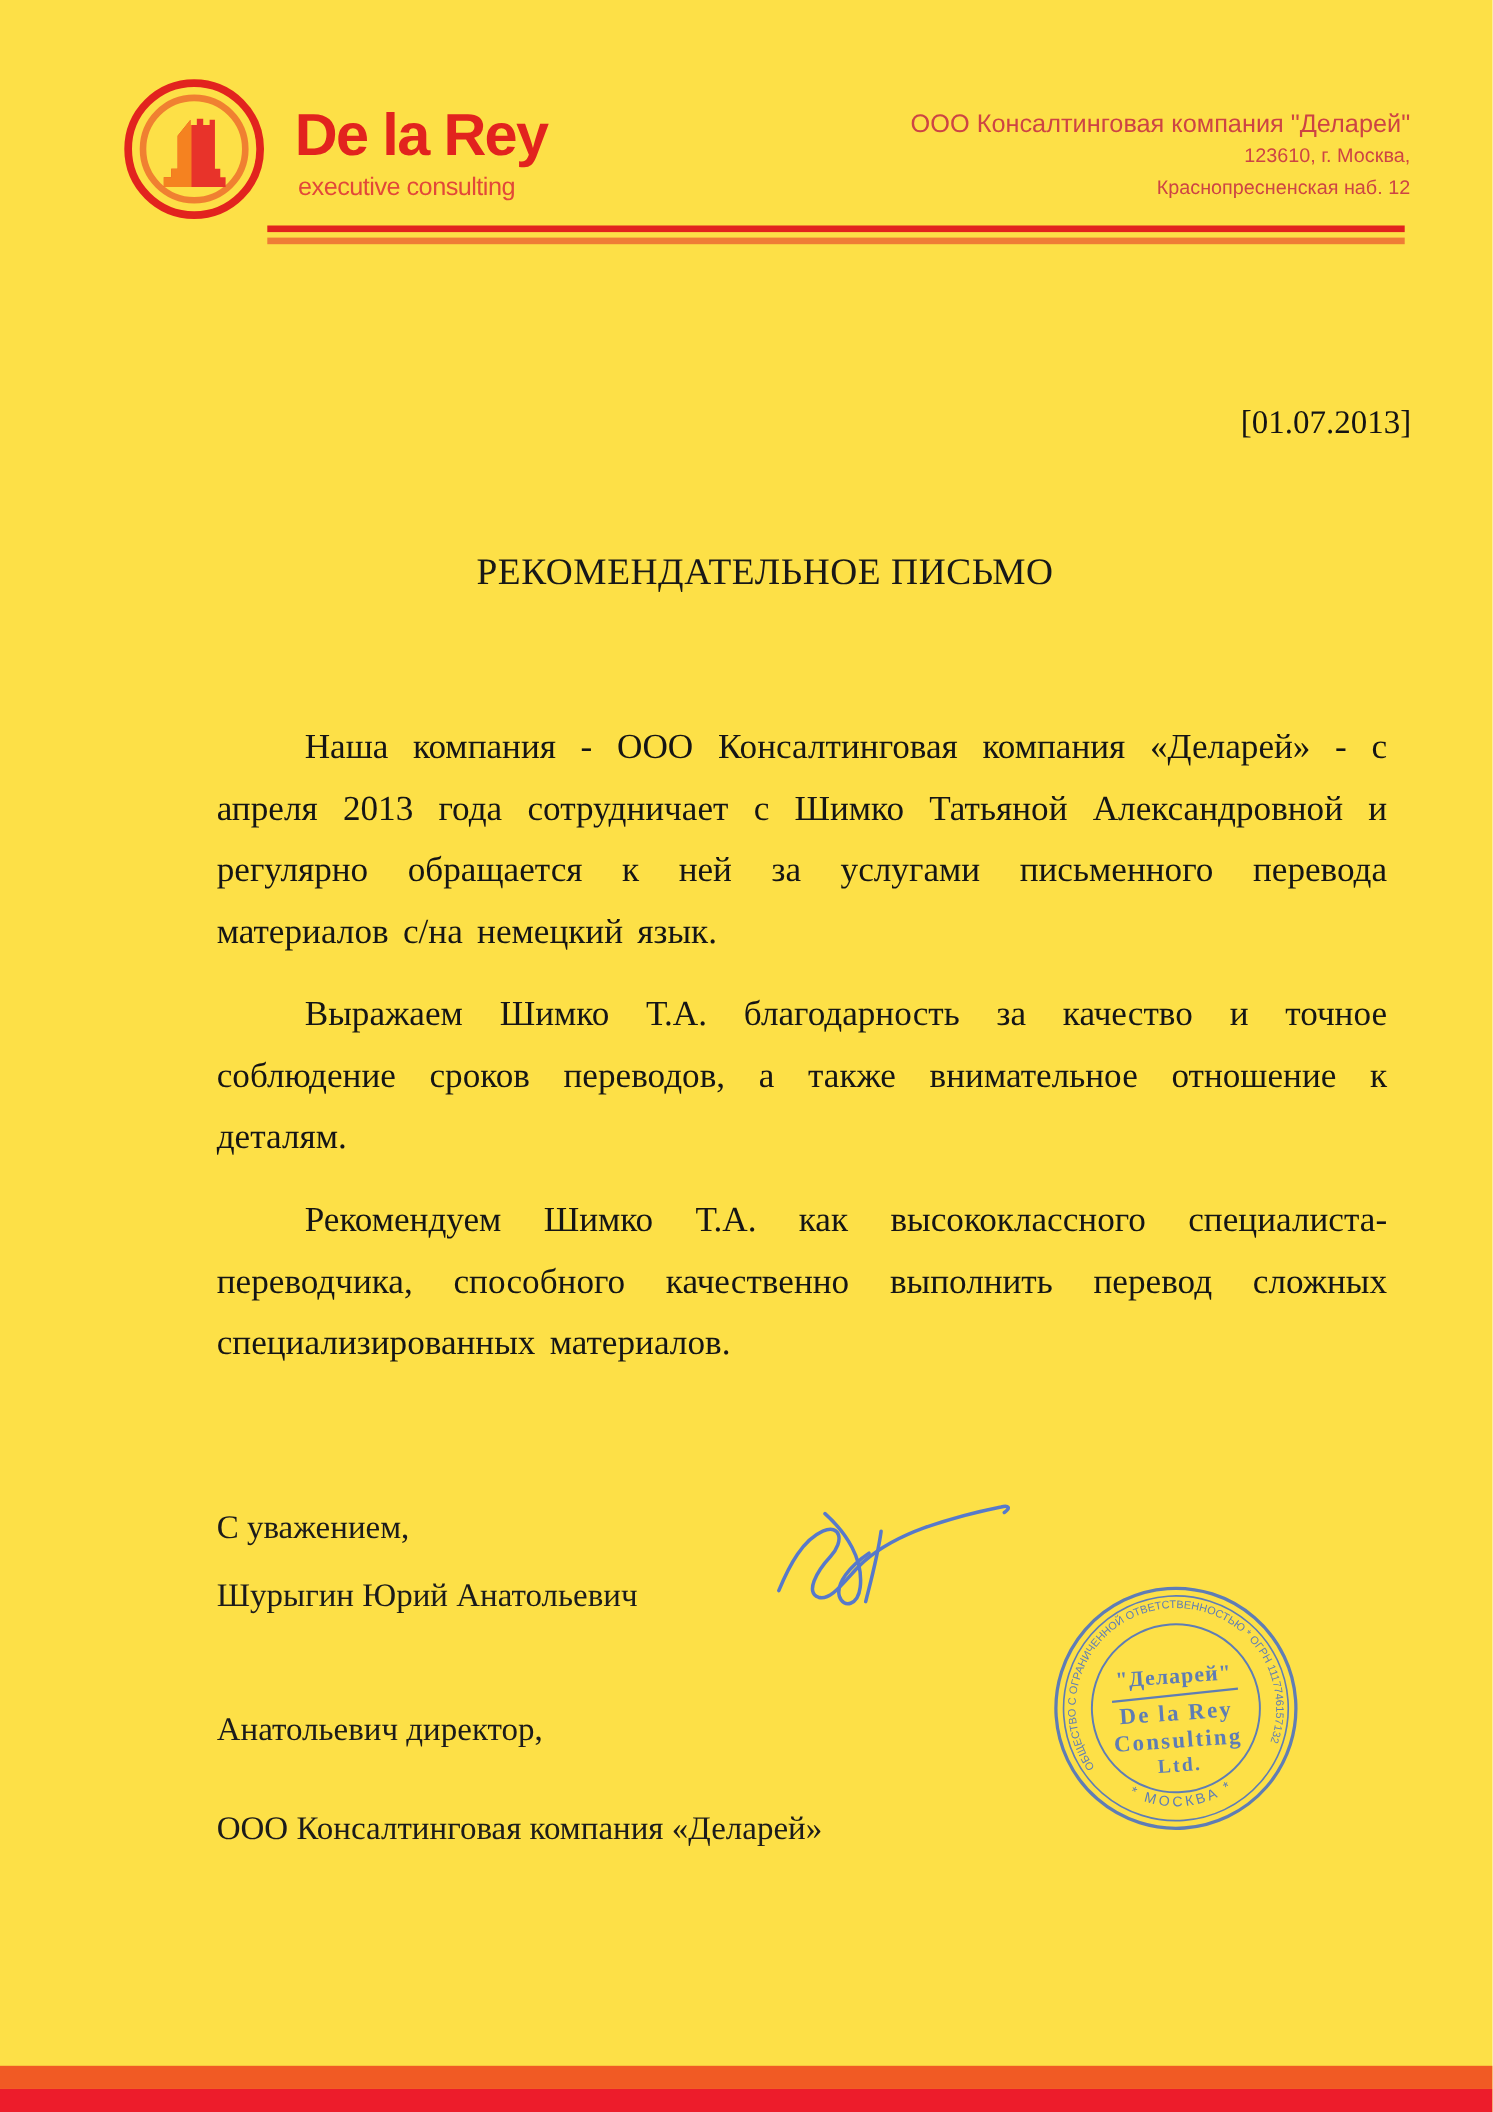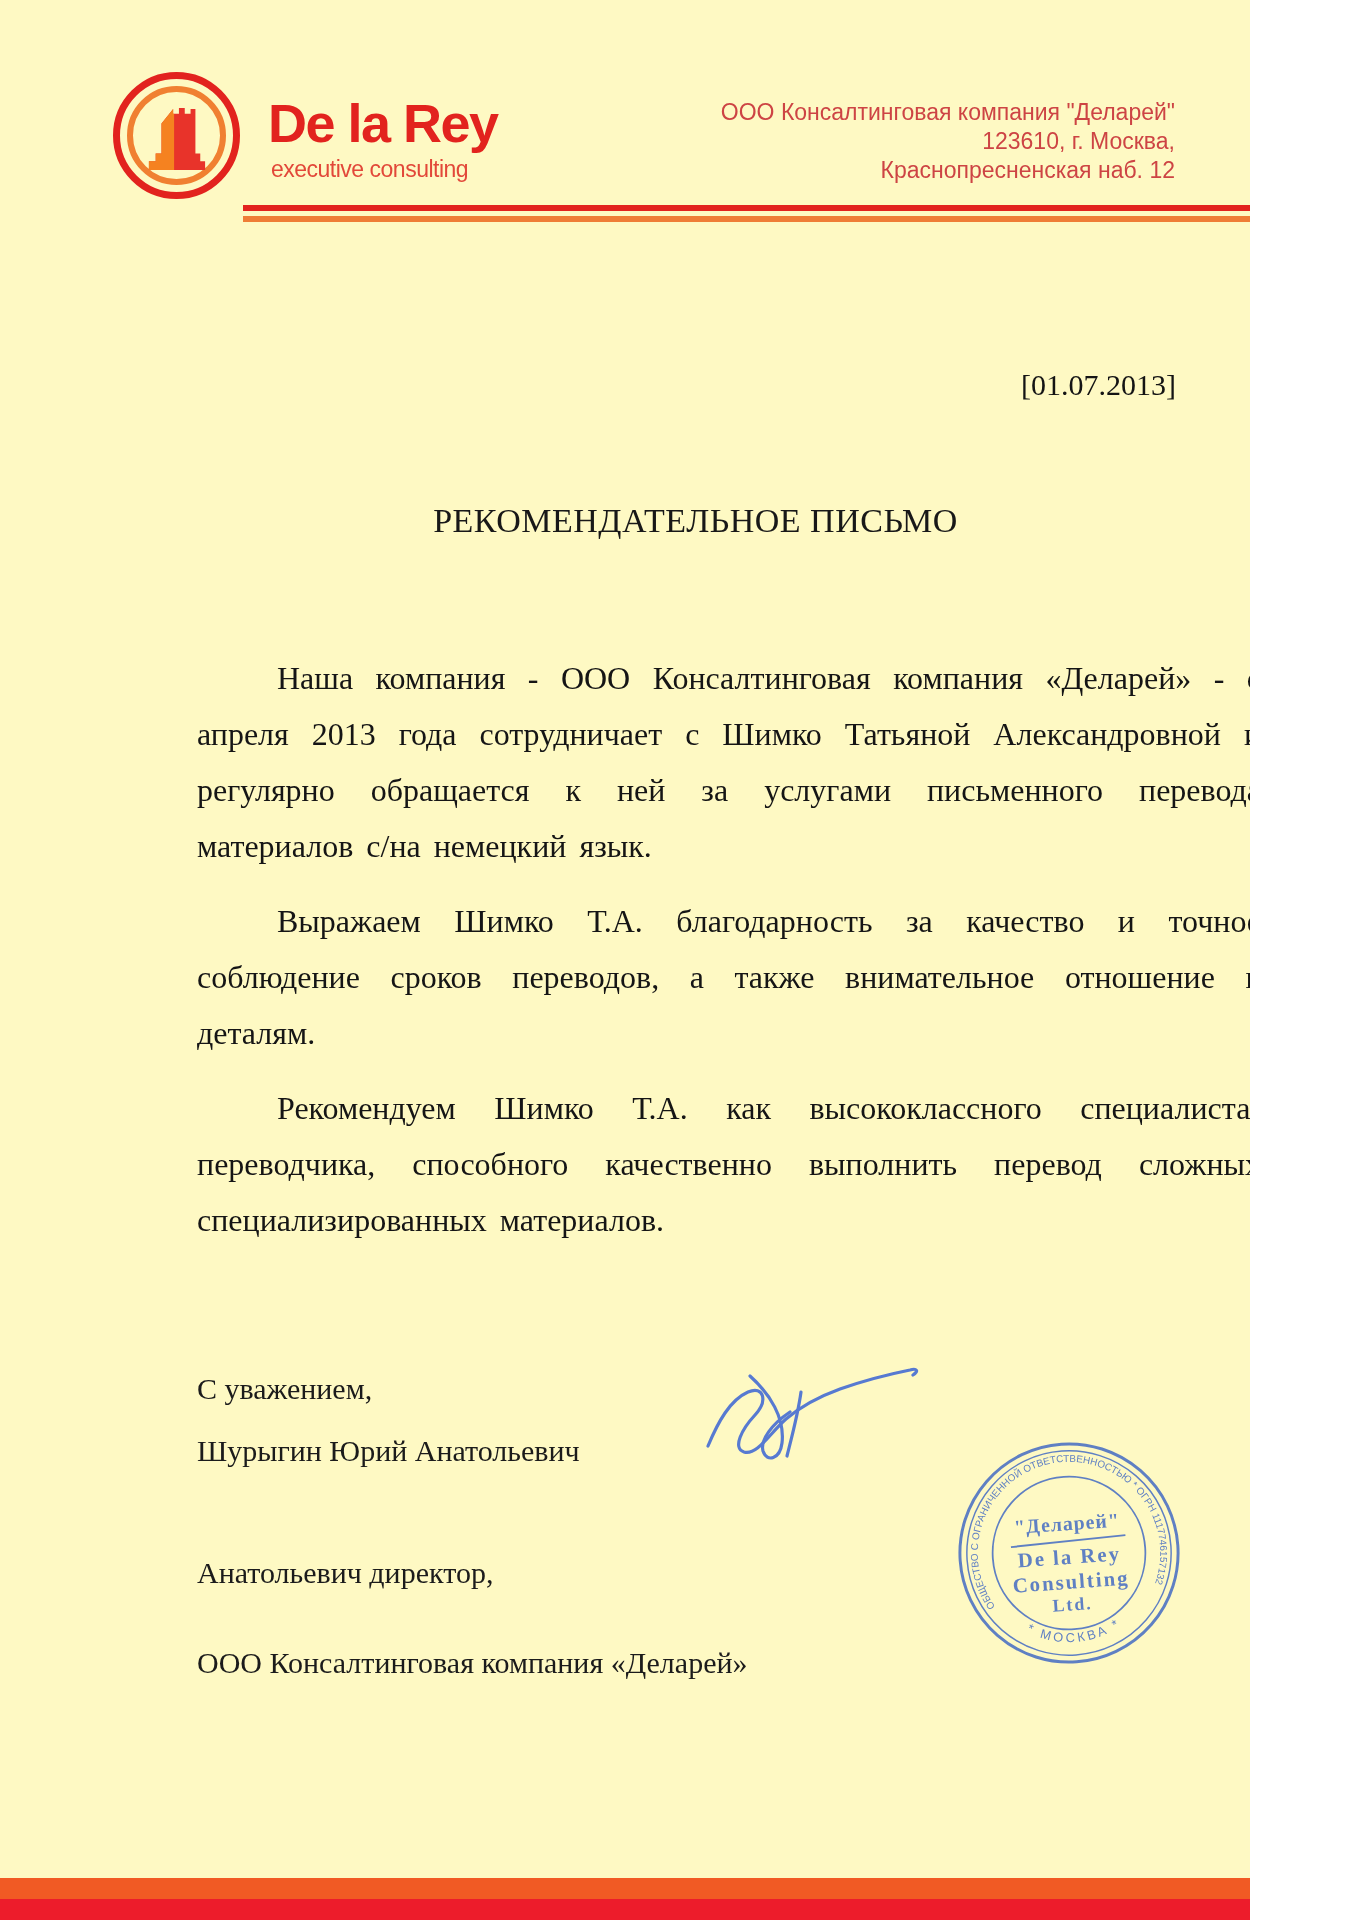--- a/index.html
+++ b/index.html
@@ -1,17 +1,17 @@
 <!DOCTYPE html>
 <html><head>
 <meta charset="utf-8">
 <style>
   html,body { margin:0; padding:0; background:#ffffff; }
   .page {
-    position:relative; width:1250px; height:1920px; background:#fef9c3;
+    position:relative; width:1357px; height:1920px; background:#fde047;
     overflow:hidden; font-family:"Liberation Serif", serif; color:#1b1b1b;
   }
 
   
   .logo-mark {
     position:absolute; left:113px; top:72px; width:127px; height:127px;
     border:7px solid #e2231e; border-radius:50%;
     display:flex; align-items:center; justify-content:center; box-sizing:border-box;
   }
   .logo-inner {
@@ -26,21 +26,21 @@
   .brand-tagline {
     position:absolute; left:271px; top:158px;
     font-family:"Liberation Sans", sans-serif; font-weight:400;
     font-size:23px; letter-spacing:-0.5px; color:#e24839; line-height:1;
   }
   .company-address {
     position:absolute; right:75px; top:98px; text-align:right;
     font-family:"Liberation Sans", sans-serif; color:#cd4444; line-height:29px;
   }
   .company-address .addr-1 { font-size:23px; }
-  .company-address .addr-2, .company-address .addr-3 { font-size:23px; }
+  .company-address .addr-2, .company-address .addr-3 { font-size:18px; }
   .rule-red    { position:absolute; left:243px; width:1034px; top:205px; height:6px; background:#e2231e; }
   .rule-orange { position:absolute; left:243px; width:1034px; top:216px; height:6px; background:#ef7d36; }
 
   
   .letter-date {
     position:absolute; right:74px; top:368px; font-size:30px; color:#141414;
   }
   .letter-title {
     position:absolute; left:0; width:1357px; top:502px; text-align:center;
     font-size:34px; letter-spacing:0.5px; color:#181818;margin-left:17px;

